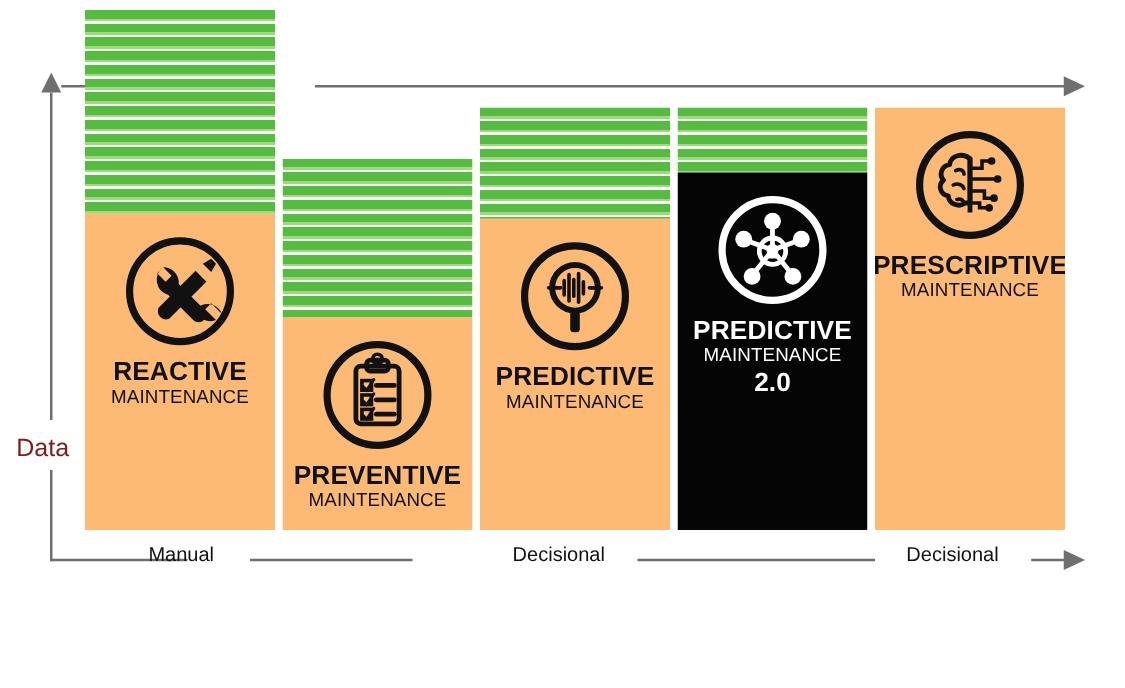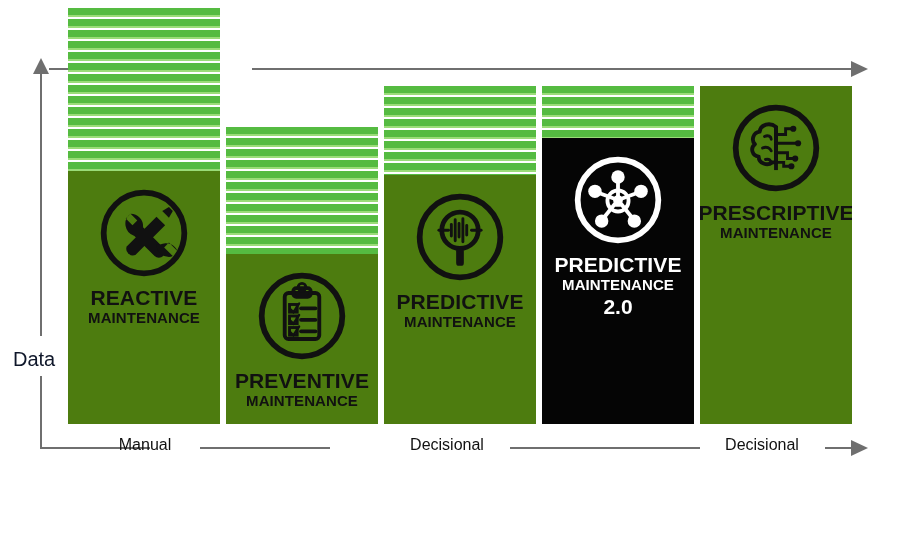--- a/index.html
+++ b/index.html
@@ -72,21 +72,21 @@
   }
 
   
   .v-axis-top   { left: 40px; top: 74px;  width: 2px; height: 262px; }
   .v-axis-bot   { left: 40px; top: 376px; width: 2px; height: 73px;  }
   .data-label {
     position: absolute;
     left: 13px;
     top: 348px;
     font-size: 20px;
-    color: #0f172a;
+    color: #7f1d1d;
     background: #ffffff;
     white-space: nowrap;
   }
 
   
   .bot-seg { position: absolute; top: 447px; height: 2px; background: #6f6f6f; }
   .bot-label {
     position: absolute;
     top: 436px;
     font-size: 16px;
@@ -122,42 +122,42 @@
     flex: none;
   }
   .seg-body {
     width: 100%;
     flex: 1 1 auto;
     display: flex;
     flex-direction: column;
     align-items: center;
     justify-content: flex-start;
   }
-  .seg-yellow { background: #4d7c0f; }
+  .seg-yellow { background: #fdba74; }
   .seg-black  { background: #050505; }
 
   .icon-wrap {
     margin-top: 14px;
     width: 96px;
     height: 96px;
     flex: none;
   }
   .icon-wrap svg { display: block; width: 100%; height: 100%; }
 
   .lbl-main {
     margin-top: 6px;
     font-size: 21px;
     font-weight: 700;
     letter-spacing: 0.1px;
     line-height: 1.05;
     text-align: center;
   }
   .lbl-sub {
     font-size: 15px;
-    font-weight: 700;
+    font-weight: 400;
     letter-spacing: 0.1px;
     line-height: 1.15;
     text-align: center;
   }
   .lbl-extra {
     font-size: 21px;
     font-weight: 700;
     line-height: 1.3;
     text-align: right;
   }

